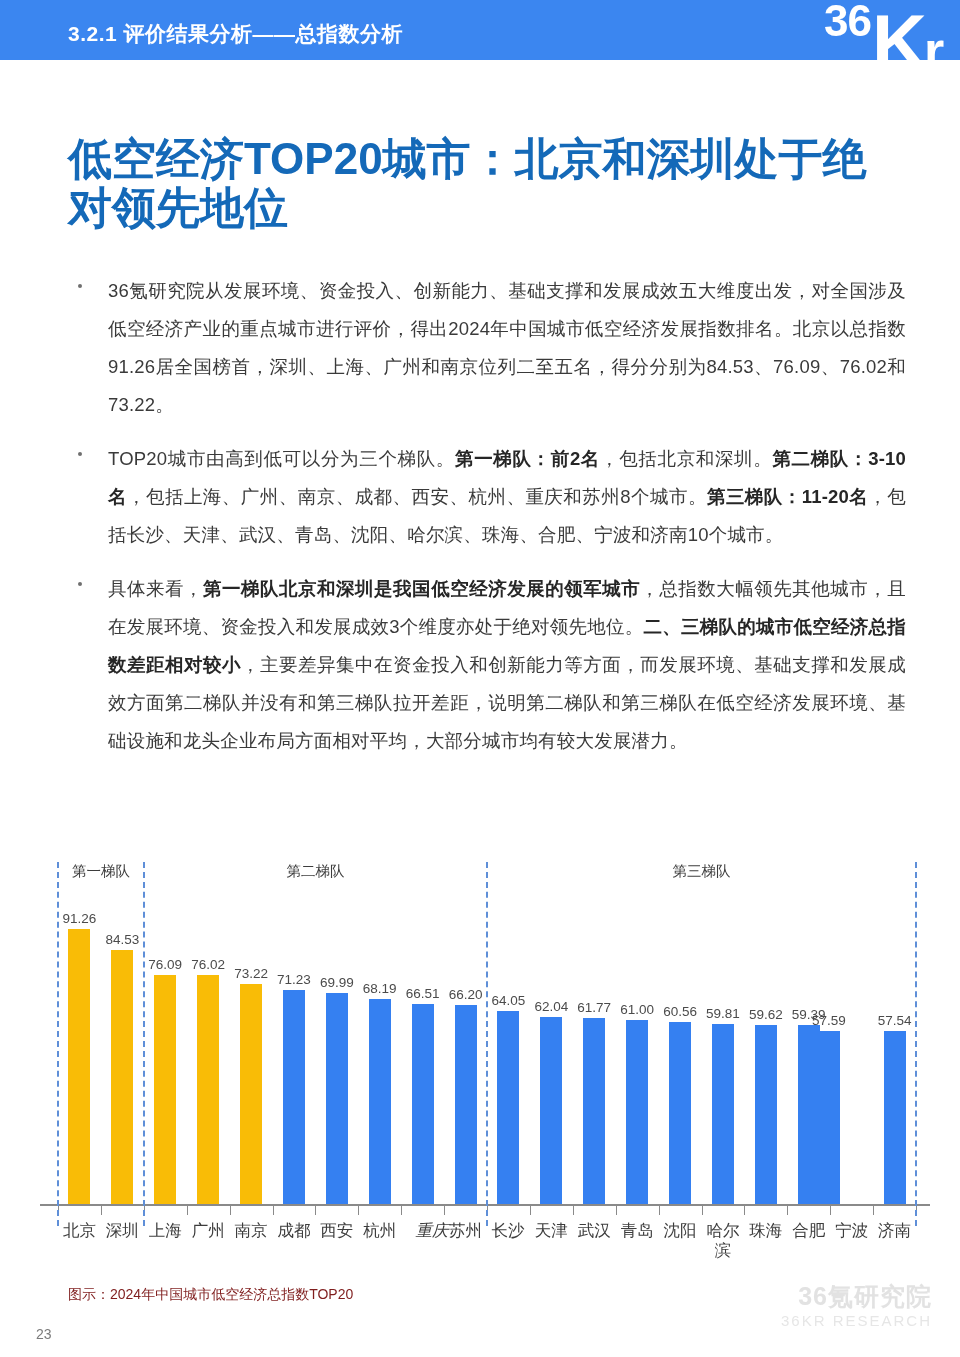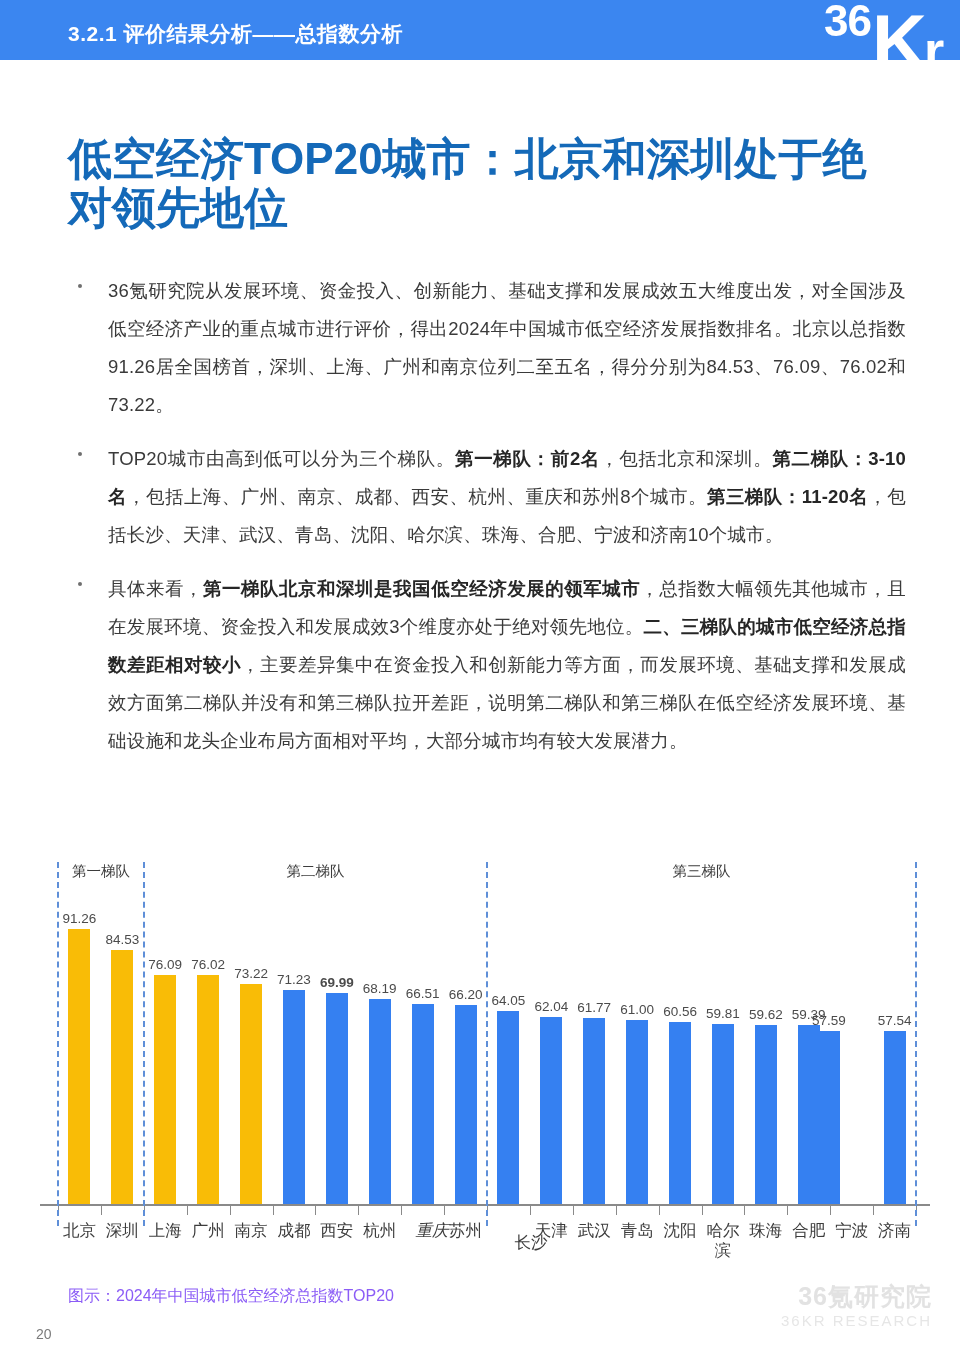--- a/index.html
+++ b/index.html
@@ -85,21 +85,21 @@
   }
   .x-label {
     position: absolute; top: 358px; width: 42px;
     font-size: 16.5px; line-height: 20px; color: #3d3d3d;
     text-align: center; word-break: break-all;
   }
 
   
   .caption {
     position: absolute; left: 68px; top: 1286px;
-    font-size: 16px; color: #8b5cf6; white-space: nowrap;
+    font-size: 14px; color: #7f1d1d; white-space: nowrap;
   }
   .page-num {
     position: absolute; left: 36px; top: 1326px;
     font-size: 14px; color: #7b7b7b;
   }
   .watermark {
     position: absolute; right: 28px; top: 1282px;
     text-align: right; color: #e2e2e2; user-select:none;
   }
   .wm-cn { font-size: 25px; font-weight: bold; letter-spacing: 1px; line-height: 28px; }
@@ -164,21 +164,21 @@
           <div class="bar tier1" style="height: 228.86px; background: rgb(249, 188, 6);"></div>
         </div>
         <div class="bar-col" style="left: 190.05px;">
           <div class="bar-val">73.22</div>
           <div class="bar tier1" style="height: 220.431px; background: rgb(249, 188, 6);"></div>
         </div>
         <div class="bar-col" style="left: 232.95px;">
           <div class="bar-val">71.23</div>
           <div class="bar" style="height: 214.44px; background: rgb(53, 128, 241);"></div>
         </div>
-        <div class="bar-col" style="left: 275.85px; font-weight: bold;">
+        <div class="bar-col" style="left: 275.85px;">
           <div class="bar-val">69.99</div>
           <div class="bar" style="height: 210.707px; background: rgb(53, 128, 241);"></div>
         </div>
         <div class="bar-col" style="left: 318.75px;">
           <div class="bar-val">68.19</div>
           <div class="bar" style="height: 205.288px; background: rgb(53, 128, 241);"></div>
         </div>
         <div class="bar-col" style="left: 361.65px;">
           <div class="bar-val">66.51</div>
           <div class="bar" style="height: 200.23px; background: rgb(53, 128, 241);"></div>
@@ -243,21 +243,21 @@
       <div class="x-label" style="left: 232.95px;">成都</div>
       <div class="tick" style="left: 275.4px;"></div>
       <div class="x-label" style="left: 275.85px;">西安</div>
       <div class="tick" style="left: 318.3px;"></div>
       <div class="x-label" style="left: 318.75px;">杭州</div>
       <div class="tick" style="left: 361.2px;"></div>
       <div class="x-label" style="left: 371px; font-style: italic;">重庆</div>
       <div class="tick" style="left: 404.1px;"></div>
       <div class="x-label" style="left: 404.55px;">苏州</div>
       <div class="tick" style="left: 447px;"></div>
-      <div class="x-label" style="left: 470px; margin-top: 12px;">长沙</div>
+      <div class="x-label" style="left: 447px;">长沙</div>
       <div class="tick" style="left: 489.9px;"></div>
       <div class="x-label" style="left: 490.35px;">天津</div>
       <div class="tick" style="left: 532.8px;"></div>
       <div class="x-label" style="left: 533.25px;">武汉</div>
       <div class="tick" style="left: 575.7px;"></div>
       <div class="x-label" style="left: 576.15px;">青岛</div>
       <div class="tick" style="left: 618.6px;"></div>
       <div class="x-label" style="left: 619.05px;">沈阳</div>
       <div class="tick" style="left: 661.5px;"></div>
       <div class="x-label" style="left: 661.95px;">哈尔滨</div>
@@ -271,20 +271,20 @@
       <div class="x-label" style="left: 833.55px;">济南</div>
       <div class="tick" style="left: 876px;"></div>
       <div class="tier-divider" style="left: 17px; border-left-color: rgb(95, 143, 216);"></div>
       <div class="tier-divider" style="left: 102.8px; border-left-color: rgb(95, 143, 216);"></div>
       <div class="tier-divider" style="left: 446px; border-left-color: rgb(95, 143, 216);"></div>
       <div class="tier-divider" style="left: 875px; border-left-color: rgb(95, 143, 216);"></div>
     </div>
 
   <div class="caption">图示：2024年中国城市低空经济总指数TOP20</div>
 
-  <div class="page-num">20</div>
+  <div class="page-num">23</div>
 
   <div class="watermark">
     <div class="wm-cn">36氪研究院</div>
     <div class="wm-en">36KR RESEARCH</div>
   </div>
 
 </div>
 
 </body></html>

